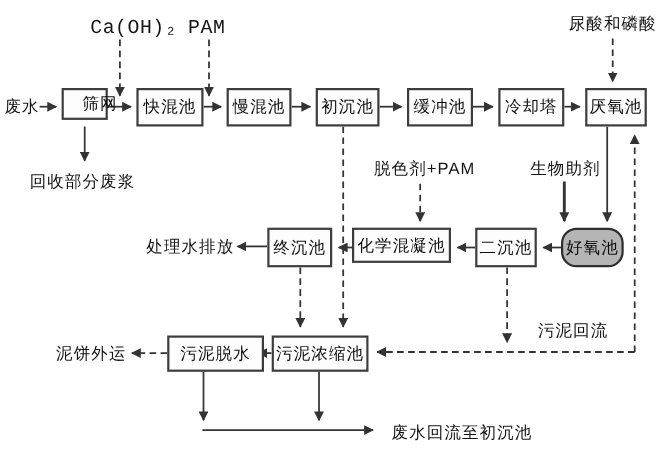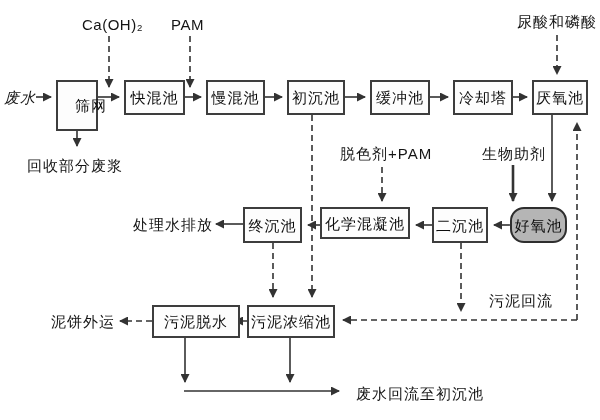--- a/index.html
+++ b/index.html
@@ -14,21 +14,21 @@
     border:2px solid #3d3d3d;background:#fdfdfd;
     display:flex;align-items:center;justify-content:center;
     font-size:15px;line-height:1;letter-spacing:1px;white-space:nowrap;
     color:#0d0d0d;
   }
   .node.gray{background:#b5b5b5;border-color:#2e2e2e;border-radius:14px;}
   .lbl{
     position:absolute;font-size:15px;line-height:1.15;white-space:nowrap;
     color:#141414;letter-spacing:1px;
   }
-  .latin{font-family:Liberation Sans, sans-serif;letter-spacing:0.5px;font-size:15px;}
+  .latin{font-family:Liberation Mono, monospace;letter-spacing:0.5px;font-size:18px;}
 </style>
 </head>
 <body>
 
 <div class="stage">
 
   <svg class="wires" viewBox="0 0 600 420" xmlns="http://www.w3.org/2000/svg">
     <defs>
       <marker id="ah" markerUnits="userSpaceOnUse" markerWidth="10" markerHeight="9" refX="8" refY="4.5" orient="auto">
         <path d="M0,0 L9,4.5 L0,9 Z" fill="#333333"></path>
@@ -71,33 +71,33 @@
       <path d="M461,243 L461,311" marker-end="url(#ah)"></path>
 
       <path d="M577,320 L343,320" marker-end="url(#ah)"></path>
       <path d="M577,320 L577,123" marker-end="url(#ah)"></path>
 
       <path d="M247,321 L235,321" marker-end="url(#ah)"></path>
       <path d="M152,321 L120,321" marker-end="url(#ah)"></path>
     </g>
   </svg>
 
-  <div class="lbl" style="left:4px;top:89px;font-style:italic;">废水</div>
+  <div class="lbl" style="left:4px;top:89px;">废水</div>
   <div class="lbl latin" style="left:82px;top:16px;">Ca(OH)₂</div>
   <div class="lbl latin" style="left:171px;top:16px;">PAM</div>
   <div class="lbl" style="left:517px;top:13px;">尿酸和磷酸</div>
   <div class="lbl" style="left:27px;top:157px;">回收部分废浆</div>
   <div class="lbl" style="left:340px;top:145px;">脱色剂+PAM</div>
   <div class="lbl" style="left:482px;top:145px;">生物助剂</div>
   <div class="lbl" style="left:133px;top:216px;">处理水排放</div>
   <div class="lbl" style="left:489px;top:292px;">污泥回流</div>
   <div class="lbl" style="left:51px;top:313px;">泥饼外运</div>
   <div class="lbl" style="left:356px;top:385px;">废水回流至初沉池</div>
 
-  <div class="node" style="left:56px;top:80px;width:42px;height:51px;padding-left:28px;">筛网</div>
+  <div class="node" style="left:56px;top:80px;width:42px;height:29px;padding-left:28px;">筛网</div>
   <div class="node" style="left:124px;top:80px;width:61px;height:35px;">快混池</div>
   <div class="node" style="left:206px;top:80px;width:59px;height:35px;">慢混池</div>
   <div class="node" style="left:287px;top:80px;width:58px;height:35px;">初沉池</div>
   <div class="node" style="left:370px;top:80px;width:60px;height:35px;">缓冲池</div>
   <div class="node" style="left:453px;top:80px;width:60px;height:35px;text-align:right;">冷却塔</div>
   <div class="node" style="left:532px;top:80px;width:56px;height:35px;">厌氧池</div>
 
   <div class="node" style="left:243px;top:207px;width:59px;height:36px;">终沉池</div>
   <div class="node" style="left:320px;top:207px;width:90px;height:32px;">化学混凝池</div>
   <div class="node" style="left:432px;top:207px;width:56px;height:36px;">二沉池</div>

